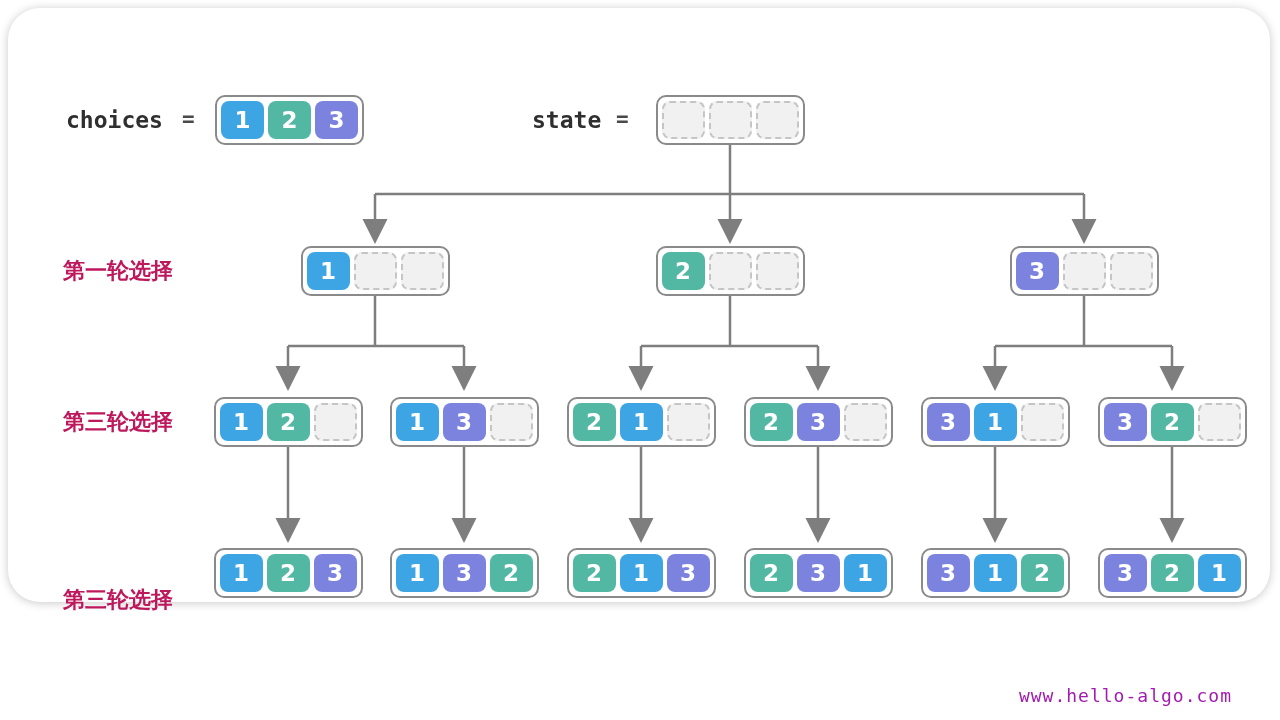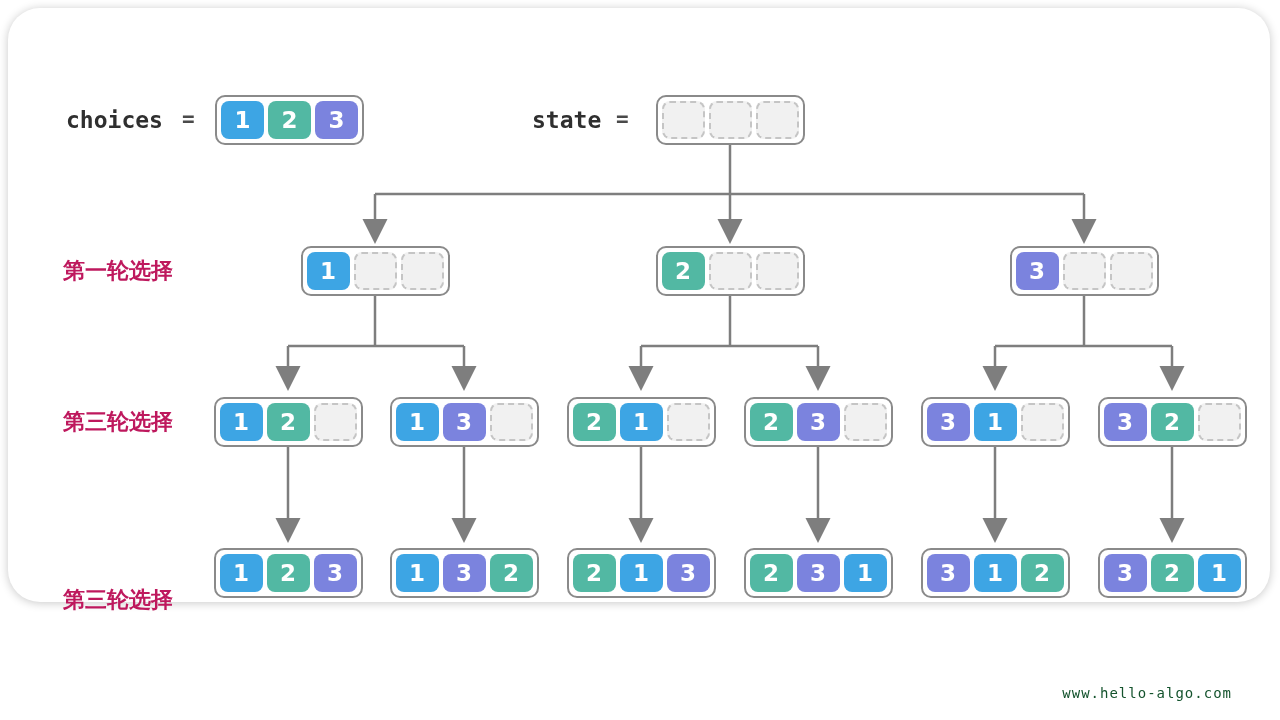--- a/index.html
+++ b/index.html
@@ -34,21 +34,21 @@
     color:#fff;font-size:23px;font-weight:700;
     font-family:"DejaVu Sans","Liberation Sans",sans-serif;
   }
   .cell.empty{
     background:#F1F1F1;border:2px dashed #C5C5C5;
   }
   #arrows{position:absolute;left:0;top:0;pointer-events:none;}
   #watermark{
     position:absolute;right:38px;top:677px;
     font-family:"DejaVu Sans Mono","Liberation Mono",monospace;
-    font-size:14px;color:#14532d;letter-spacing:1px;
+    font-size:18px;color:#a21caf;letter-spacing:1px;
   }
 </style>
 </head>
 <body>
 
 <div id="card">
   <svg id="arrows" width="1280" height="720">
       <defs>
         <marker id="ah" markerWidth="11" markerHeight="11" refX="8" refY="5" orient="auto">
           <path d="M0,0 L10,5 L0,10 z" fill="#7E7E7E"></path>

